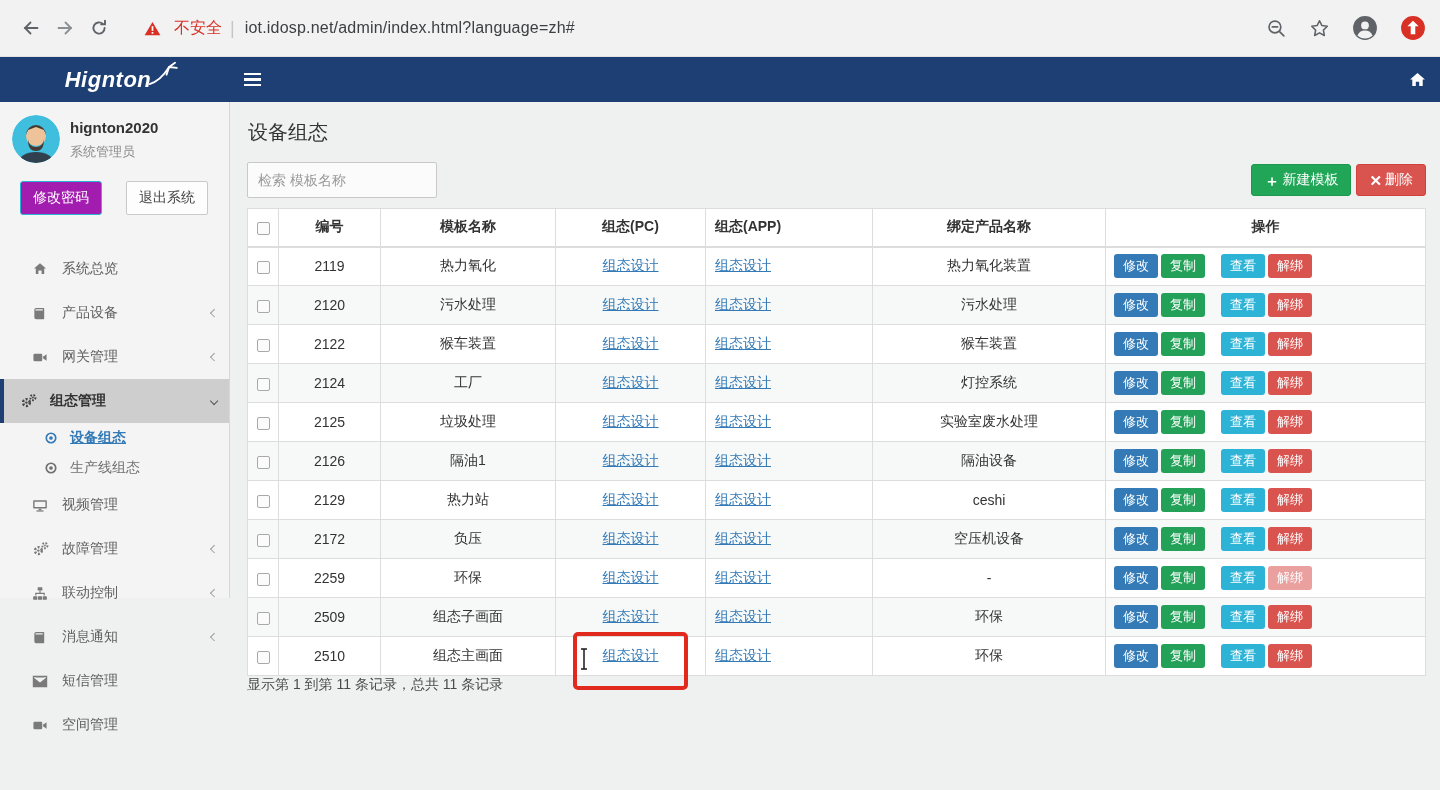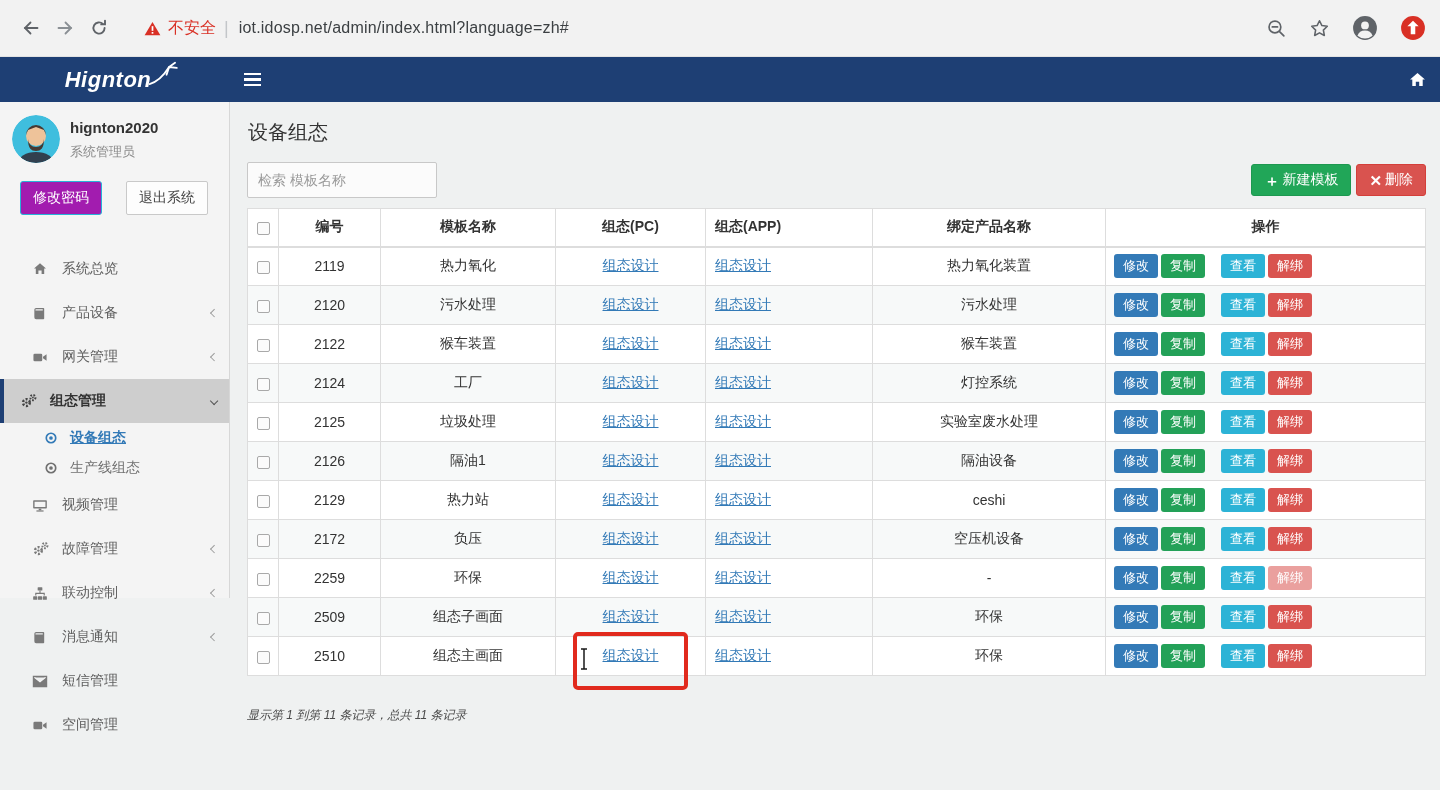--- a/index.html
+++ b/index.html
@@ -5,21 +5,21 @@
   * { margin:0; padding:0; box-sizing:border-box; }
   html,body { width:1440px; height:790px; overflow:hidden;
     font-family:"Liberation Sans","DejaVu Sans",sans-serif; }
   body { position:relative; background:#eff1f1; }
 
   
   .browser-bar { height:57px; background:#f2f2f2; display:flex; align-items:center;
     padding:0 14px; border-bottom:1px solid #e3e3e3; }
   .nav-btn { width:34px; height:34px; display:flex; align-items:center; justify-content:center;
     border-radius:50%; cursor:pointer; flex:0 0 auto; }
-  .sec-group { display:flex; align-items:center; margin-left:28px; gap:7px; }
+  .sec-group { display:flex; align-items:center; margin-left:28px; gap:13px; }
   .sec-label { color:#d93025; font-size:16px; }
   .url-sep { color:#c3c6c9; font-size:18px; margin:0 10px 0 8px; }
   .url-text { color:#3c4043; font-size:16px; letter-spacing:.2px; }
   .browser-right { margin-left:auto; display:flex; align-items:center; gap:22px; }
 
   
   .app-header { height:45px; background:#1e3f74; display:flex; align-items:center; }
   .logo-zone { width:230px; height:100%; display:flex; align-items:center; justify-content:center;padding-left:16px; }
   .logo-text { color:#fff; font-size:22px; font-weight:bold; font-style:italic; letter-spacing:.5px; }
   .logo-swoosh { margin-left:-4px; margin-top:-10px; }
@@ -88,21 +88,21 @@
   td.col-ops { text-align:left !important; padding-left:8px !important; }
   .cb { display:inline-block; width:13px; height:13px; border:1px solid #a9a9a9; background:#fbfbfb;
     border-radius:2px; vertical-align:middle; cursor:pointer; }
   a.cfg-link { color:#337ab7; text-decoration:underline; cursor:pointer; }
   .ab { display:inline-block; color:#fff; font-size:13px; padding:4px 9px; border-radius:3px;
     margin-right:3px; cursor:pointer; line-height:1.2; }
   .ab.edit { background:#337ab7; } .ab.copy { background:#23a158; }
   .ab.view { background:#2cb3d6;margin-left:13px; } .ab.unbind { background:#d9534f; }
   .ab.disabled { opacity:.55; cursor:default; }
 
-  .summary { font-size:12px; color:#4a4a4a; margin-top:31px;font-style:italic; }
+  .summary { font-size:14px; color:#4a4a4a; margin-top:0; }
 
   
   .annotation { position:absolute; left:343px; top:530px; width:115px; height:58px;
     border:4px solid #e12a1d; border-radius:5px; pointer-events:none; }
   .ibeam { position:absolute; left:2px; top:11px; }
 
   .icon-btn { cursor:pointer; display:flex; }
 </style>
 </head>
 <body>

